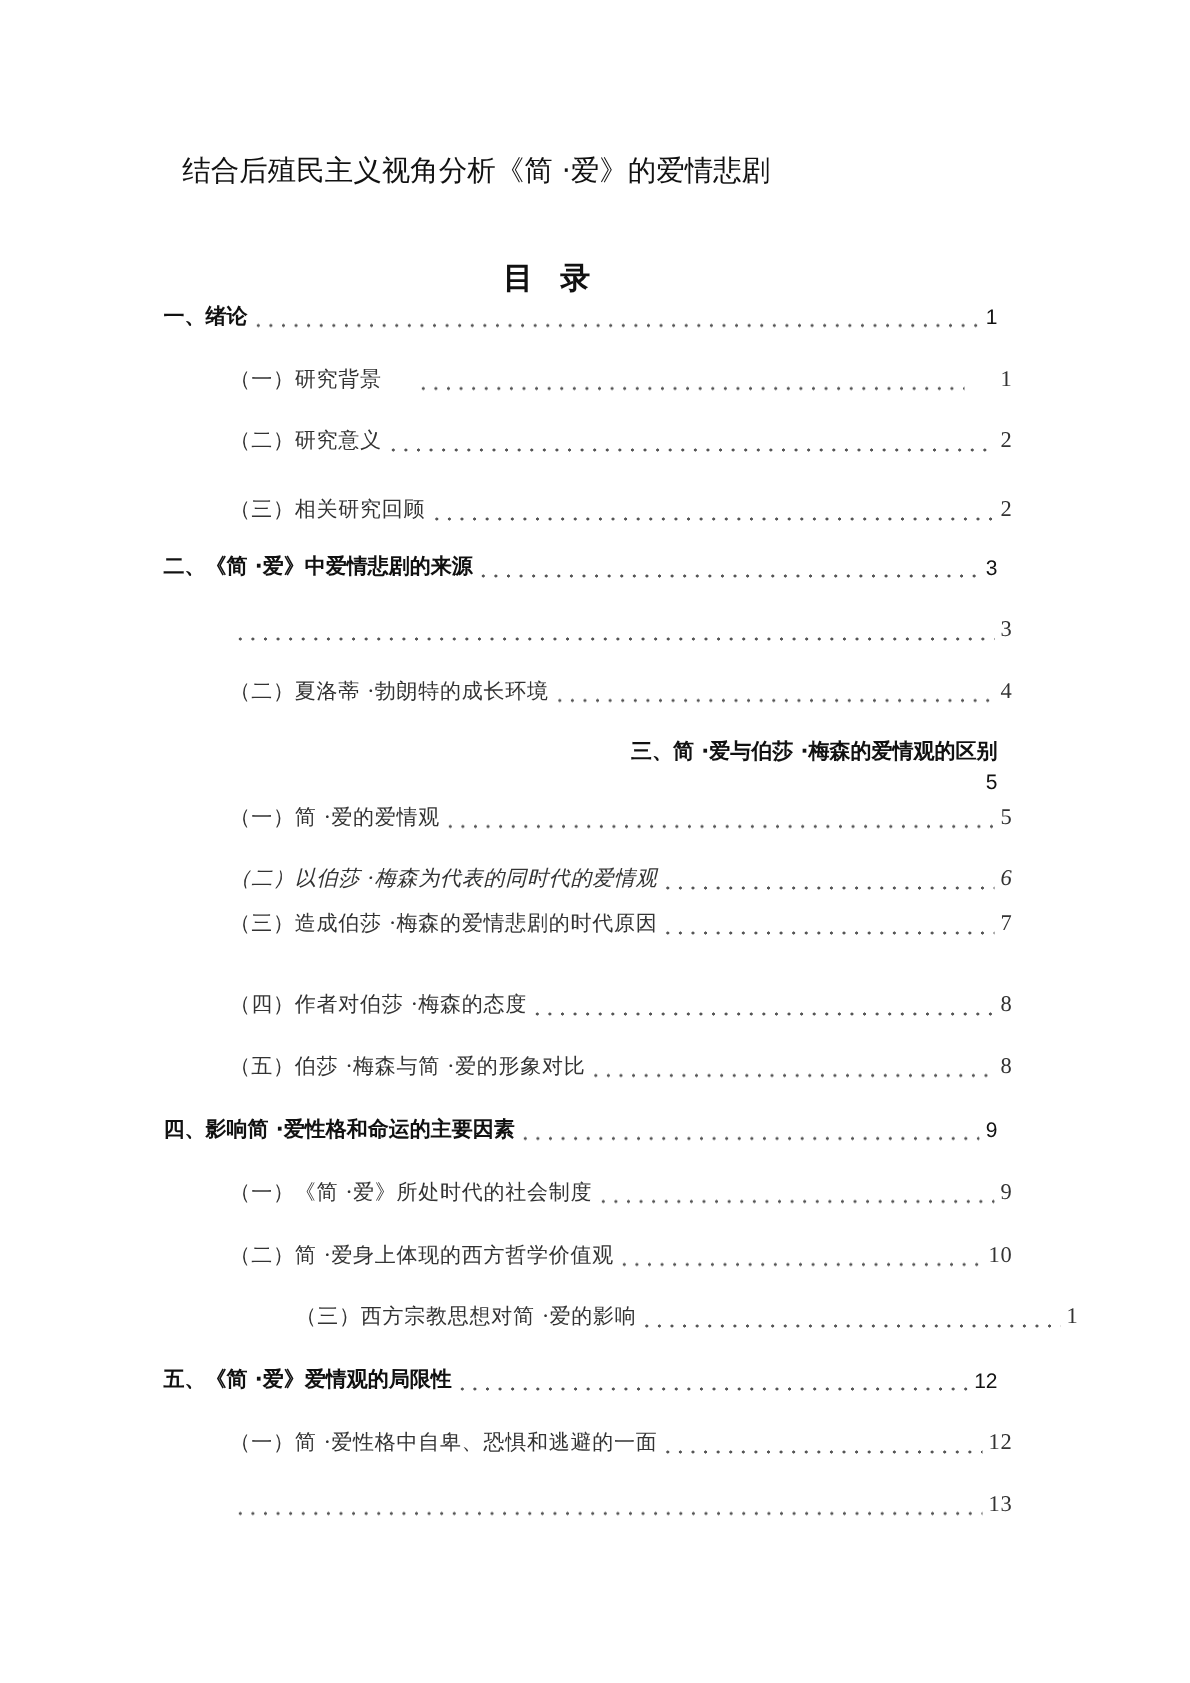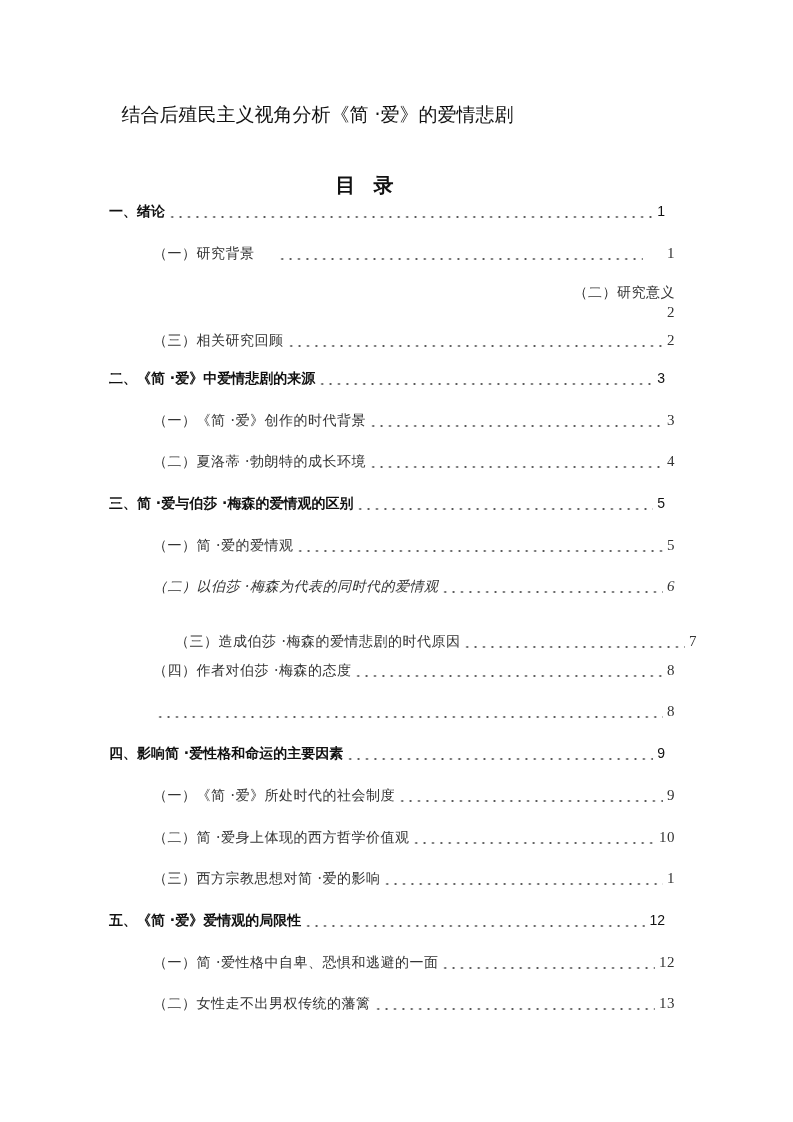--- a/index.html
+++ b/index.html
@@ -44,103 +44,102 @@
       <div class="toc-row l1" style="top: 0px;">
         <span class="toc-label">一、绪论</span>
         <span class="toc-leader"></span>
         <span class="toc-page">1</span>
       </div>
       <div class="toc-row l2" style="top: 41.7px; gap: 20px;">
         <span class="toc-label">（一）研究背景</span>
         <span class="toc-leader"></span>
         <span class="toc-page">1</span>
       </div>
-      <div class="toc-row l2" style="top: 83.4px; flex-direction: column;">
+      <div class="toc-row l2" style="top: 83.4px;">
         <span class="toc-label">（二）研究意义</span>
         <span class="toc-leader"></span>
         <span class="toc-page">2</span>
       </div>
       <div class="toc-row l2" style="top: 129px;">
         <span class="toc-label">（三）相关研究回顾</span>
         <span class="toc-leader"></span>
         <span class="toc-page">2</span>
       </div>
       <div class="toc-row l1" style="top: 166.8px;">
         <span class="toc-label">二、《简 ·爱》中爱情悲剧的来源</span>
         <span class="toc-leader"></span>
         <span class="toc-page">3</span>
       </div>
       <div class="toc-row l2" style="top: 208.5px;">
-        <span class="toc-label">（一）《简 ·爱》创作的时代背景</span>
         <span class="toc-leader"></span>
         <span class="toc-page">3</span>
       </div>
       <div class="toc-row l2" style="top: 250.2px;">
         <span class="toc-label">（二）夏洛蒂 ·勃朗特的成长环境</span>
         <span class="toc-leader"></span>
         <span class="toc-page">4</span>
       </div>
-      <div class="toc-row l1" style="top: 291.9px;">
+      <div class="toc-row l1" style="top: 291.9px; flex-direction: column;">
         <span class="toc-label">三、简 ·爱与伯莎 ·梅森的爱情观的区别</span>
         <span class="toc-leader"></span>
         <span class="toc-page">5</span>
       </div>
       <div class="toc-row l2" style="top: 333.6px;">
         <span class="toc-label">（一）简 ·爱的爱情观</span>
         <span class="toc-leader"></span>
         <span class="toc-page">5</span>
       </div>
       <div class="toc-row l2" style="top: 375.3px; font-style: italic;">
         <span class="toc-label">（二）以伯莎 ·梅森为代表的同时代的爱情观</span>
         <span class="toc-leader"></span>
         <span class="toc-page">6</span>
       </div>
-      <div class="toc-row l2" style="top: 430px; margin-left: 22px;">
+      <div class="toc-row l2" style="top: 405px;">
         <span class="toc-label">（三）造成伯莎 ·梅森的爱情悲剧的时代原因</span>
         <span class="toc-leader"></span>
         <span class="toc-page">7</span>
       </div>
       <div class="toc-row l2" style="top: 458.7px;">
         <span class="toc-label">（四）作者对伯莎 ·梅森的态度</span>
         <span class="toc-leader"></span>
         <span class="toc-page">8</span>
       </div>
       <div class="toc-row l2" style="top: 500.4px;">
+        <span class="toc-label">（五）伯莎 ·梅森与简 ·爱的形象对比</span>
         <span class="toc-leader"></span>
         <span class="toc-page">8</span>
       </div>
       <div class="toc-row l1" style="top: 542.1px;">
         <span class="toc-label">四、影响简 ·爱性格和命运的主要因素</span>
         <span class="toc-leader"></span>
         <span class="toc-page">9</span>
       </div>
       <div class="toc-row l2" style="top: 583.8px;">
         <span class="toc-label">（一）《简 ·爱》所处时代的社会制度</span>
         <span class="toc-leader"></span>
         <span class="toc-page">9</span>
       </div>
       <div class="toc-row l2" style="top: 625.5px;">
         <span class="toc-label">（二）简 ·爱身上体现的西方哲学价值观</span>
         <span class="toc-leader"></span>
         <span class="toc-page">10</span>
       </div>
-      <div class="toc-row l2" style="top: 667.2px;">
+      <div class="toc-row l2" style="top: 667.2px; margin-left: 44px;">
         <span class="toc-label">（三）西方宗教思想对简 ·爱的影响</span>
         <span class="toc-leader"></span>
         <span class="toc-page">1</span>
       </div>
       <div class="toc-row l1" style="top: 708.9px;">
         <span class="toc-label">五、《简 ·爱》爱情观的局限性</span>
         <span class="toc-leader"></span>
         <span class="toc-page">12</span>
       </div>
       <div class="toc-row l2" style="top: 750.6px;">
         <span class="toc-label">（一）简 ·爱性格中自卑、恐惧和逃避的一面</span>
         <span class="toc-leader"></span>
         <span class="toc-page">12</span>
       </div>
       <div class="toc-row l2" style="top: 792.3px;">
-        <span class="toc-label">（二）女性走不出男权传统的藩篱</span>
         <span class="toc-leader"></span>
         <span class="toc-page">13</span>
       </div>
     </div>
 </div>
 
 </body></html>

